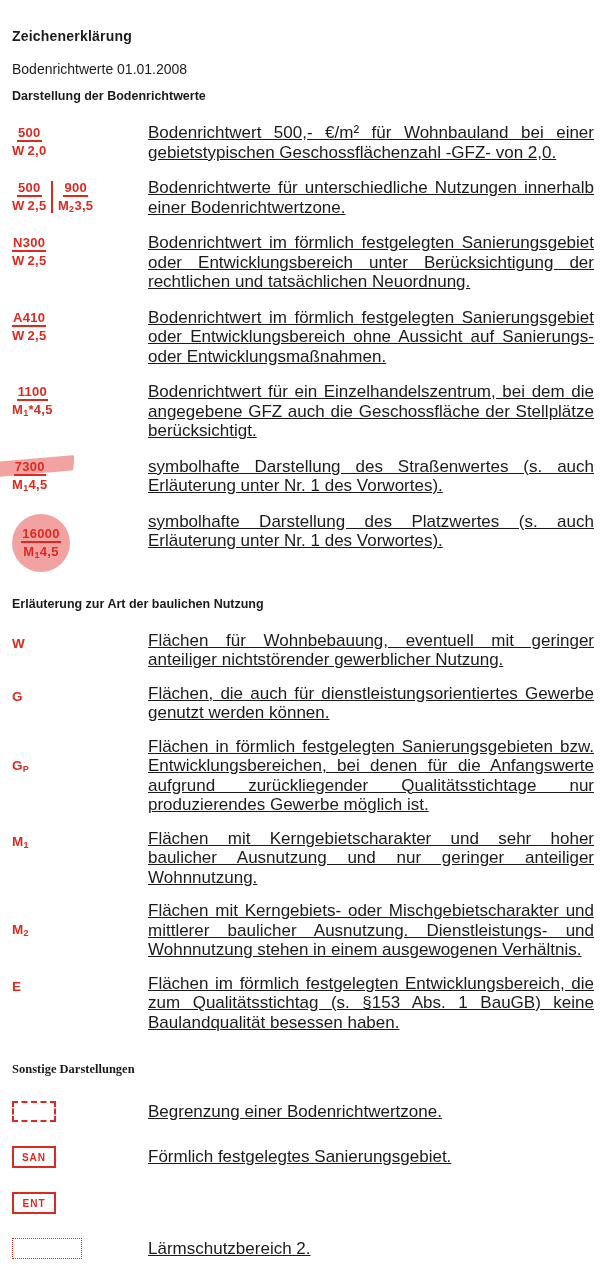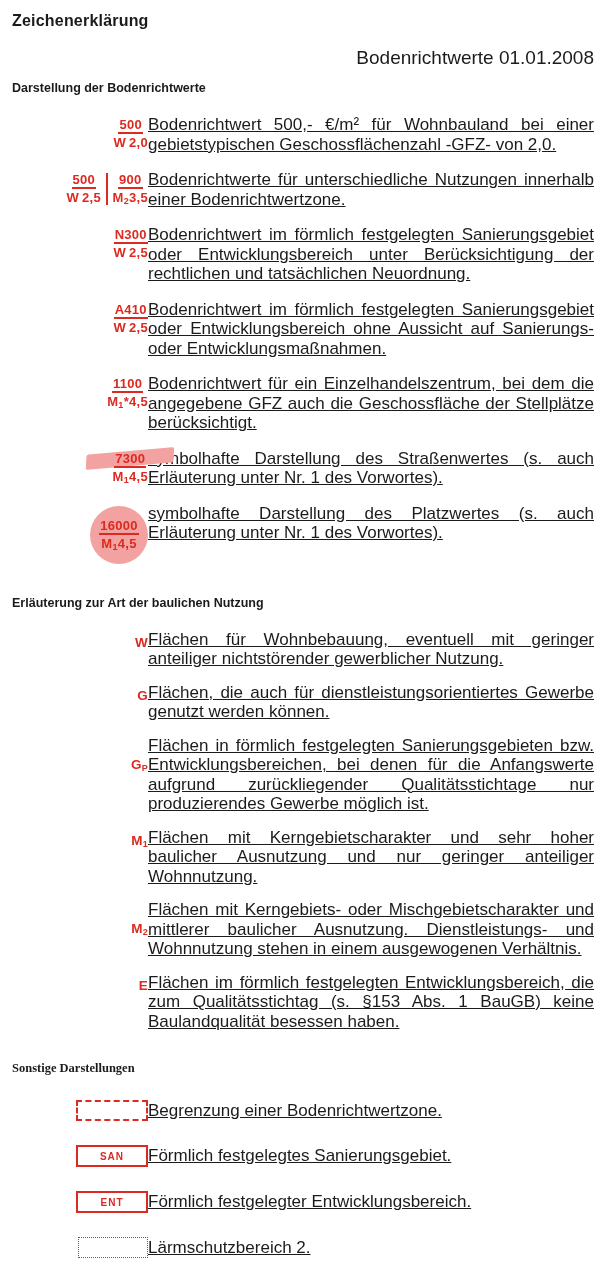--- a/index.html
+++ b/index.html
@@ -2,31 +2,31 @@
 <html lang="de" style="--red: #dc2a20; --pink: #f2a3a1; --bluebar: #4d6191;"><head>
 <meta charset="utf-8">
 <style>
   html,body{margin:0;padding:0;background:#ffffff;}
   body{
     width:605px;min-height:1284px;position:relative;
     font-family:"Liberation Sans","DejaVu Sans",sans-serif;
     color:#1b1b1b;-webkit-font-smoothing:antialiased;
   }
   .page{padding:10px 11px 0 12px;position:relative;}
-  h1{font-size:16px;margin:0 0 0 0;padding-top:2px;letter-spacing:.2px;}
-  .subtitle{font-size:19px;margin-top:17px;text-align:right;}
+  h1{font-size:14px;margin:16px 0 0 0;padding-top:2px;letter-spacing:.2px;}
+  .subtitle{font-size:14px;margin-top:17px;}
   .sec-heading{font-size:12.5px;font-weight:bold;margin:0;}
   .sec1-heading{margin-top:12px;}
-  .sec2-heading{margin-top:32px;}
+  .sec2-heading{margin-top:25px;}
   .sec3-heading{margin-top:30px;font-family:Liberation Serif, serif;}
   .rows{margin-top:20px;}
   .rows3{margin-top:22px;}
   .row{display:flex;align-items:flex-start;margin-bottom:16px;}
   .row3{margin-bottom:22px;}
-  .sym-col{width:136px;flex:0 0 136px;display:flex;justify-content:flex-end;padding-top:2px;position:relative;}
+  .sym-col{width:136px;flex:0 0 136px;display:flex;justify-content:flex-start;padding-top:2px;position:relative;}
   .txt{flex:1;font-size:17px;line-height:19.5px;text-align:justify;text-align-last:left;text-decoration:underline;}
   .txt3{padding-top:3px;}
   
   .frac{display:inline-flex;flex-direction:column;align-items:center;
         color:var(--red);font-weight:bold;font-size:13px;line-height:15px;
         letter-spacing:.3px;position:relative;z-index:1;}
   .frac .top{border-bottom:2px solid currentColor;padding:0 1px 0 1px;}
   .frac .bottom{padding-top:1px;}
   .frac sub{font-size:9px;vertical-align:-2px;line-height:0;}
   .dfrac{display:inline-flex;align-items:stretch;}
@@ -34,21 +34,21 @@
   
   .band-wrap{position:relative;display:inline-flex;justify-content:center;}
   .band{position:absolute;left:50%;top:0px;width:88px;height:15px;background:var(--pink);
         transform:translateX(-50%) rotate(-5deg) skewX(-8deg);z-index:0;border-radius:2px;}
   .circle{width:58px;height:58px;border-radius:50%;background:var(--pink);
           display:flex;align-items:center;justify-content:center;}
   
   .letter{color:var(--red);font-weight:bold;font-size:13.5px;letter-spacing:.3px;padding-top:3px;}
   .letter sub{font-size:9px;vertical-align:-2px;}
   
-  .box{box-sizing:border-box;width:72px;height:22px;display:flex;align-items:center;justify-content:center;}
+  .box{box-sizing:border-box;width:44px;height:22px;display:flex;align-items:center;justify-content:center;}
   .box-dashed{border:2px dashed var(--red);height:21px;}
   .box-solid{border:2.5px solid var(--red);}
   .box-solid2{border:2px solid var(--red);}
   .box-dot1{border:2.5px dotted var(--red);width:68px;height:25px;}
   .box-dot2{border:1.5px dotted var(--red);width:70px;height:21px;}
   .box-label{color:var(--red);font-weight:bold;font-size:10px;letter-spacing:1px;}
   .arrow-svg{display:block;}
   .footer-bar{position:absolute;left:10px;bottom:2px;width:96px;height:13px;background:var(--bluebar);}
 </style>
 </head>
@@ -209,21 +209,20 @@
       </div>
       <div class="txt txt3">Förmlich festgelegtes Sanierungsgebiet.</div>
     </div>
 
     <div class="row row3">
       <div class="sym-col">
         <span class="box box-solid2">
           <span class="box-label">ENT</span>
         </span>
       </div>
-      <div class="txt txt3">Förmlich festgelegter Entwicklungsbereich.</div>
     </div>
 
 
     <div class="row row3">
       <div class="sym-col">
           <span class="box box-dot2"></span>
         </div>
       <div class="txt txt3">Lärmschutzbereich 2.</div>
     </div>
 

